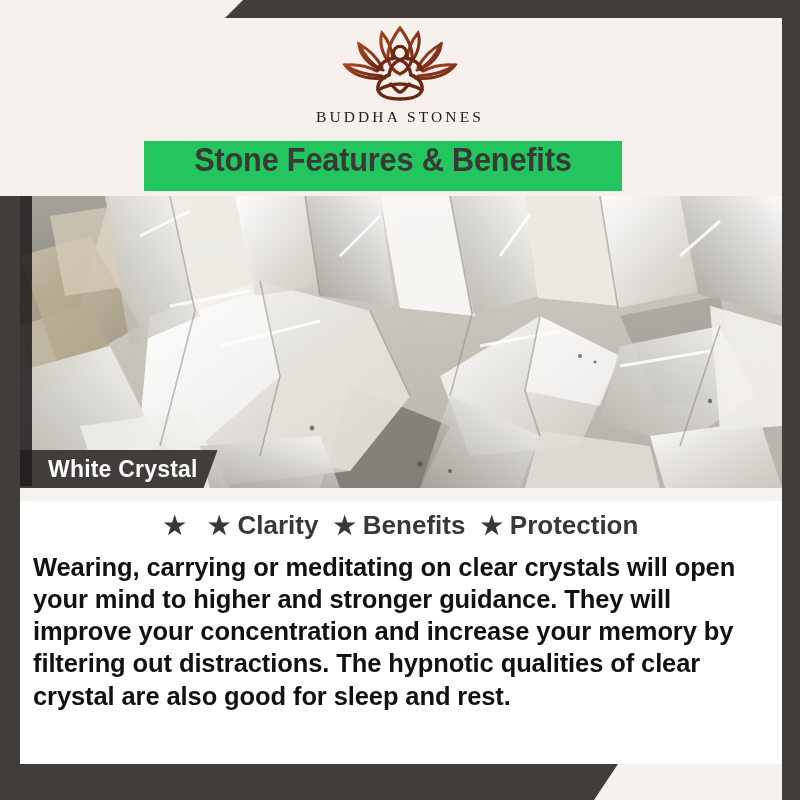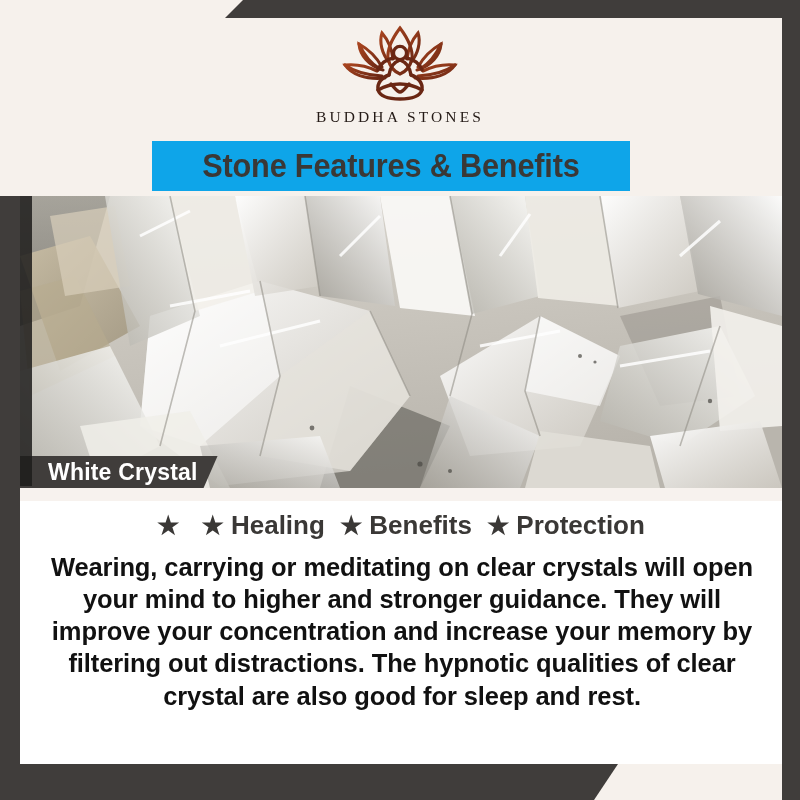--- a/index.html
+++ b/index.html
@@ -48,41 +48,41 @@
   }
   .logo-mark { width:150px; height:82px; display:block; }
   .logo-text {
     margin-top:4px;
     font-family:"Liberation Serif", serif;
     font-size:15.5px; font-weight:400;
     letter-spacing:3.1px; color:#241a16;
   }
 
   .title-band {
-    position:absolute; top:141px; left:152px; width:478px; height:50px;
-    background:#0ea5e9;
-    display:flex; align-items:center; justify-content:center;
+    position:absolute; top:141px; left:144px; width:478px; height:50px;
+    background:#22c55e;
+    display:flex; justify-content:center;
     z-index:12;
   }
   .title-text {
     font-family:"Liberation Sans Narrow","Liberation Sans", sans-serif;
     font-size:33px; font-weight:bold; color:#3a3836;
     letter-spacing:-.2px; transform:scaleX(.93); transform-origin:center;
     white-space:nowrap;
   }
 
   
   .photo {
     position:absolute; top:196px; left:20px; width:762px; height:292px;
     overflow:hidden; z-index:14; background:#cfcac3;
   }
   .photo svg { display:block; width:100%; height:100%; }
 
   .caption {
-    position:absolute; left:0; bottom:0; height:32px;
+    position:absolute; left:0; bottom:0; height:38px;
     padding:0 20px 0 28px;
     background:#403d3b;
     display:flex; align-items:center;
     clip-path:polygon(0 0, 100% 0, calc(100% - 14px) 100%, 0 100%);
     z-index:16;
     margin-top:36px;
   }
   .caption-text {
     color:#ffffff; font-size:23px; font-weight:bold;
     letter-spacing:.2px; white-space:nowrap;
@@ -110,21 +110,21 @@
     white-space:nowrap;
   }
   .benefit .star { font-size:25px; margin-right:7px; line-height:1; }
   .benefit + .benefit { margin-left:15px; }
 
   .body-text {
     position:absolute; top:63px; left:13px; width:738px;
     font-family:"Liberation Sans Narrow","Liberation Sans", sans-serif;
     font-size:25.5px; font-weight:bold; color:#111111;
     line-height:1.26; letter-spacing:-.1px;
-    text-align:center;
+    text-align:left;
   }
 </style>
 </head>
 <body>
 
 <div class="frame-top"></div>
 <div class="frame-right"></div>
 <div class="frame-left"></div>
 <div class="frame-left-inner"></div>
 <div class="frame-bottom"></div>
@@ -288,21 +288,21 @@
 
 <div class="panel">
   <div class="panel-topstrip"></div>
 
   <div class="benefits">
     <span class="benefit">
       <span class="star">★</span>
     </span>
     <span class="benefit">
       <span class="star">★</span>
-      <span>Healing</span>
+      <span>Clarity</span>
     </span>
     <span class="benefit">
       <span class="star">★</span>
       <span>Benefits</span>
     </span>
     <span class="benefit">
       <span class="star">★</span>
       <span>Protection</span>
     </span>
   </div>

